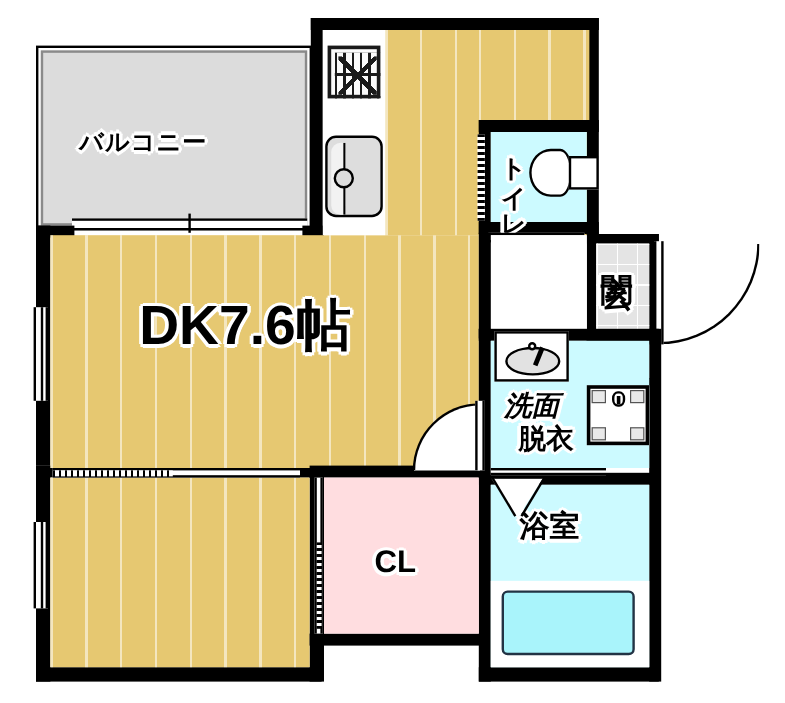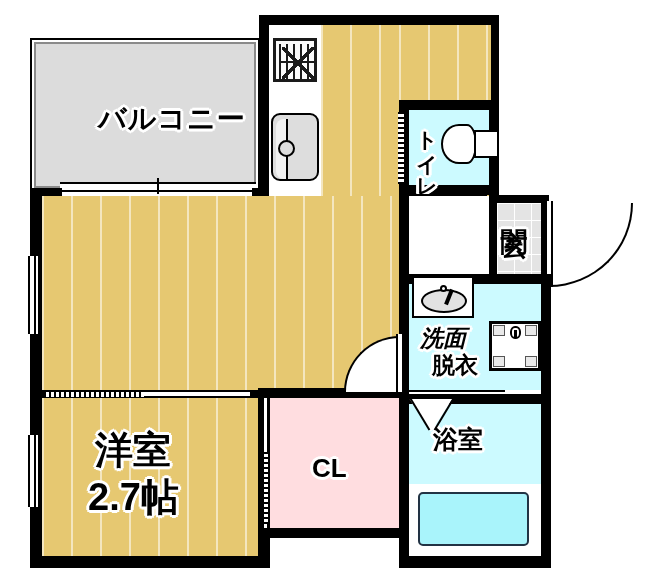--- a/index.html
+++ b/index.html
@@ -35,21 +35,21 @@
   .lbl{
     position:absolute;color:#000;font-weight:bold;white-space:nowrap;
     -webkit-text-stroke:0px;
     text-shadow:
       2px 0 #fff, -2px 0 #fff, 0 2px #fff, 0 -2px #fff,
       2px 2px #fff, -2px 2px #fff, 2px -2px #fff, -2px -2px #fff,
       3px 0 #fff, -3px 0 #fff, 0 3px #fff, 0 -3px #fff;
     letter-spacing:0px;
   }
   .lbl-dk{font-size:46px;line-height:46px;}
-  .lbl-balcony{font-size:28px;line-height:28px;letter-spacing:1px;margin-left:32px;}
+  .lbl-balcony{font-size:20px;line-height:28px;letter-spacing:1px;}
   .lbl-yoshitsu{font-size:38px;line-height:40px;text-align:center;}
   .lbl-cl{font-size:26px;line-height:26px;}
   .lbl-sb{font-size:26px;line-height:26px;}
   .lbl-vert{font-size:21px;line-height:22px;writing-mode:vertical-rl;text-orientation:upright;}
   .lbl-genkan{font-size:27px;line-height:28px;writing-mode:vertical-rl;text-orientation:upright;}
   .lbl-sen{font-size:23px;line-height:25px;text-align:center;}
   .lbl-yoku{font-size:25px;line-height:26px;}
 </style>
 </head>
 <body>
@@ -80,20 +80,21 @@
 
   <div class="abs wall" style="left:30px;top:388px;width:240px;height:10px;"></div>
 
   <div class="abs wall" style="left:258px;top:388px;width:12px;height:180px;"></div>
 
   <div class="abs wood" style="left:42px;top:196px;width:357px;height:194px;"></div>
 
   <div class="abs wood" style="left:321px;top:25px;width:170px;height:171px;"></div>
   <div class="abs wood" style="left:399px;top:25px;width:92px;height:75px;"></div>
 
+  <span class="lbl lbl-dk" style="left:116px;top:248px;">DK7.6帖</span>
 
   <div class="abs" style="left:28px;top:256px;width:12px;height:78px;background:#fff;border-left:2px solid #000;border-right:2px solid #000;"></div>
   <div class="abs" style="left:34px;top:256px;width:2px;height:78px;background:#000;"></div>
 
   <div class="abs white" style="left:269px;top:25px;width:52px;height:171px;"></div>
 
   <div class="abs" style="left:273px;top:38px;width:44px;height:44px;border:3px solid #1a1a1a;background:#fafafa;">
     <div class="abs" style="left:3px;top:3px;width:38px;height:38px;
          background-image:
            repeating-linear-gradient(to right,#1a1a1a 0 2px,rgba(0,0,0,0) 2px 7px),
@@ -186,22 +187,20 @@
   <div class="abs" style="left:409px;top:398px;width:2px;height:38px;background:#000;transform:rotate(-31deg);transform-origin:top left;"></div>
   <div class="abs" style="left:453px;top:398px;width:2px;height:38px;background:#000;transform:rotate(31deg);transform-origin:top right;"></div>
   <div class="abs" style="left:407px;top:396px;width:48px;height:3px;background:#000;"></div>
 
   <div class="abs" style="left:409px;top:390px;width:96px;height:6px;background:#fff;border-top:2px solid #000;border-bottom:2px solid #000;"></div>
 
   <div class="abs white" style="left:409px;top:484px;width:132px;height:72px;"></div>
   <div class="abs cyan2" style="left:418px;top:492px;width:111px;height:54px;border:2px solid #234;border-radius:5px;"></div>
 
   <div class="abs wood" style="left:42px;top:398px;width:216px;height:158px;"></div>
-  <span class="lbl lbl-yoshitsu" style="left:95px;top:430px;">洋室</span>
-  <span class="lbl lbl-yoshitsu" style="left:88px;top:477px;">2.7帖</span>
 
   <div class="abs" style="left:28px;top:435px;width:12px;height:72px;background:#fff;border-left:2px solid #000;border-right:2px solid #000;"></div>
   <div class="abs" style="left:34px;top:435px;width:2px;height:72px;background:#000;"></div>
 
   <div class="abs" style="left:44px;top:390px;width:206px;height:8px;background:#fff;border-top:2px solid #000;border-bottom:2px solid #000;"></div>
   <div class="abs" style="left:44px;top:392px;width:100px;height:5px;
               background-image:repeating-linear-gradient(to right,#000 0 2px,#fff 2px 5px);"></div>
 
   <div class="abs wall" style="left:258px;top:388px;width:150px;height:10px;"></div>
   <div class="abs wall" style="left:258px;top:528px;width:150px;height:10px;"></div>

